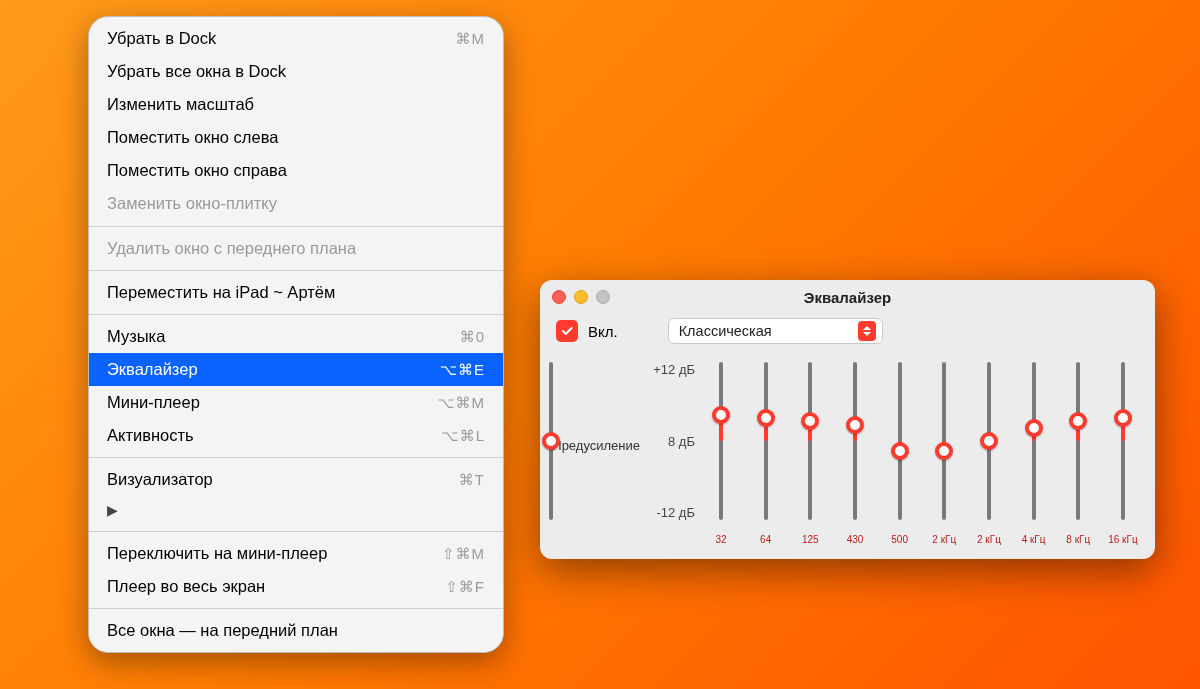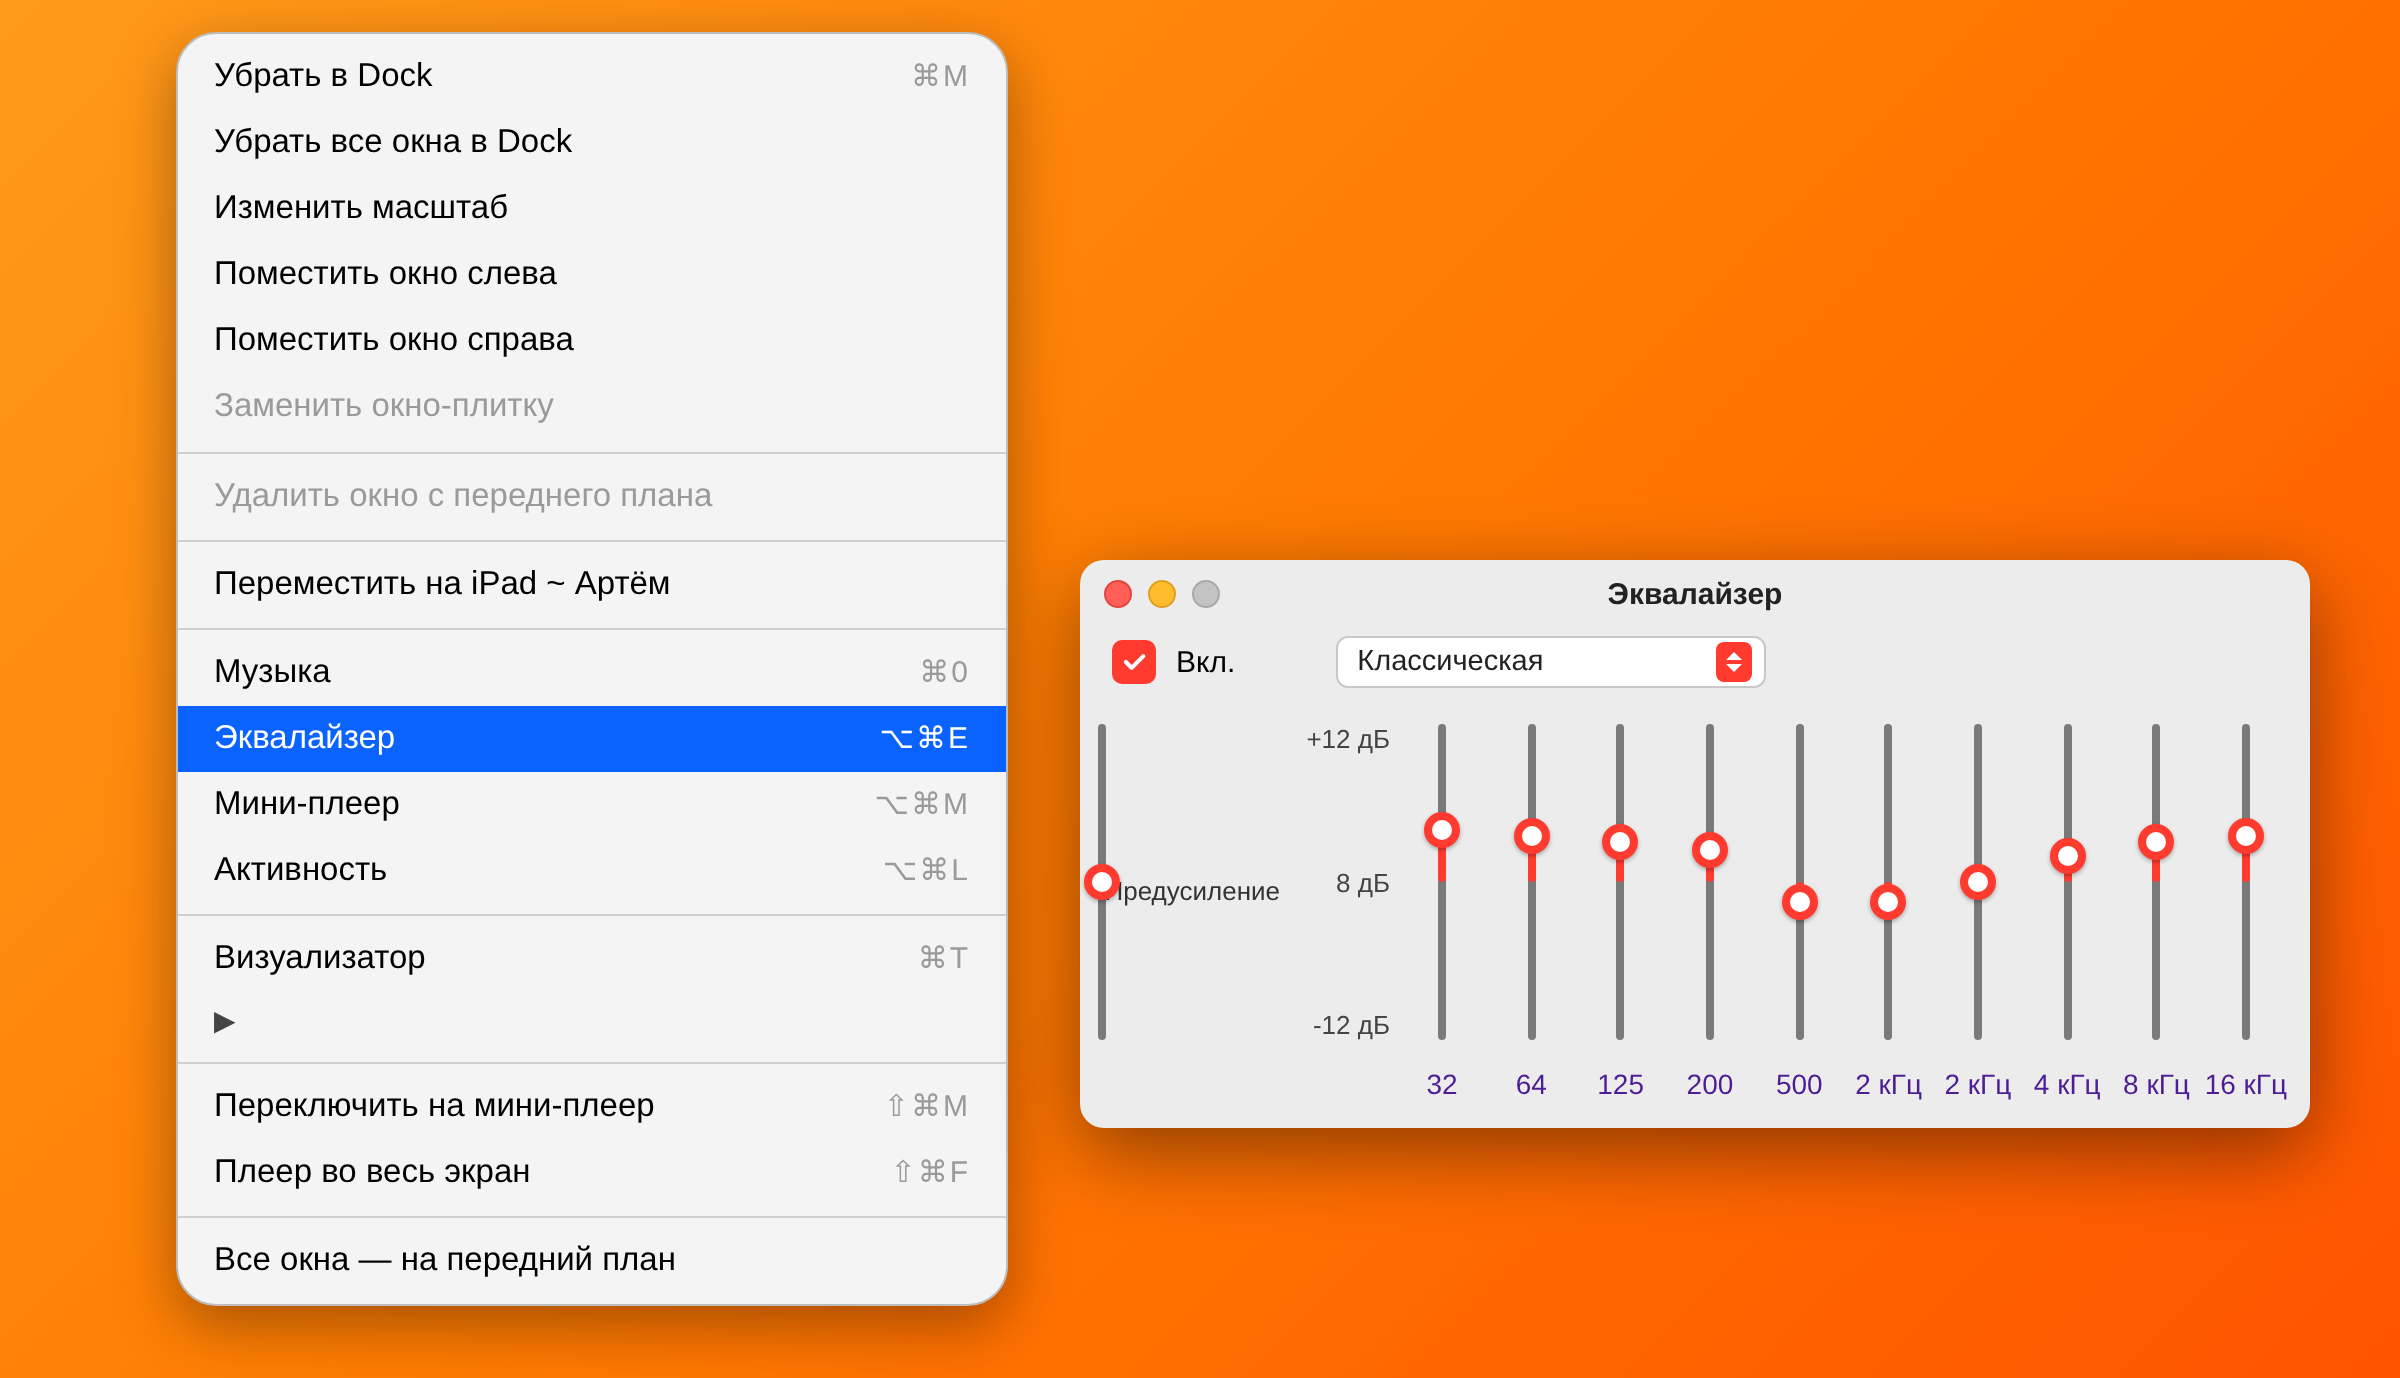--- a/index.html
+++ b/index.html
@@ -190,22 +190,22 @@
     left: 50%;
     width: 18px; height: 18px;
     transform: translate(-50%, -50%);
     background: #fff;
     border: 4px solid #ff3b30;
     border-radius: 50%;
     box-shadow: 0 1px 2px rgba(0,0,0,0.3);
   }
   .eq-band-label {
     margin-top: 8px;
-    font-size: 14px;
-    color: #4c1d95;
+    font-size: 10px;
+    color: #b91c1c;
     white-space: nowrap;
   }
   .eq-preamp-label { margin-top: 8px; font-size: 13px; color: #333; }
   .eq-left-block { display:flex; align-items:flex-start; }
 </style>
 </head>
 <body>
 
 <div class="context-menu" id="menu">
     <div class="item">
@@ -338,21 +338,21 @@
             <div class="eq-thumb" style="top: 65.25px;"></div>
           </div>
           <div class="eq-band-label">125</div>
         </div>
         <div class="eq-col">
           <div class="eq-slider">
             <div class="eq-track"></div>
             <div class="eq-fill" style="top: 68.5417px; height: 16.4583px;"></div>
             <div class="eq-thumb" style="top: 68.5417px;"></div>
           </div>
-          <div class="eq-band-label">200</div>
+          <div class="eq-band-label">430</div>
         </div>
         <div class="eq-col">
           <div class="eq-slider">
             <div class="eq-track"></div>
             <div class="eq-fill" style="top: 85px; height: 9.875px;"></div>
             <div class="eq-thumb" style="top: 94.875px;"></div>
           </div>
           <div class="eq-band-label">500</div>
         </div>
         <div class="eq-col">

